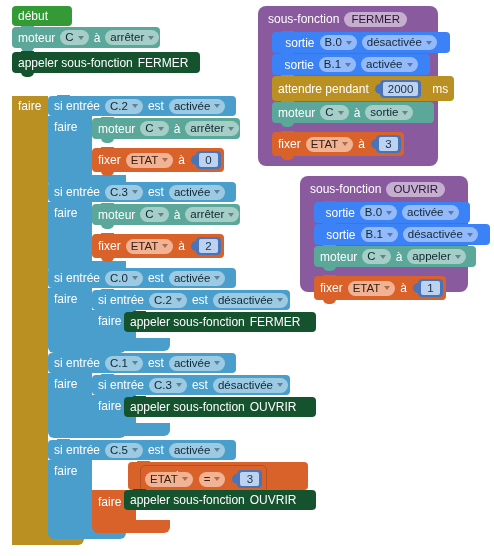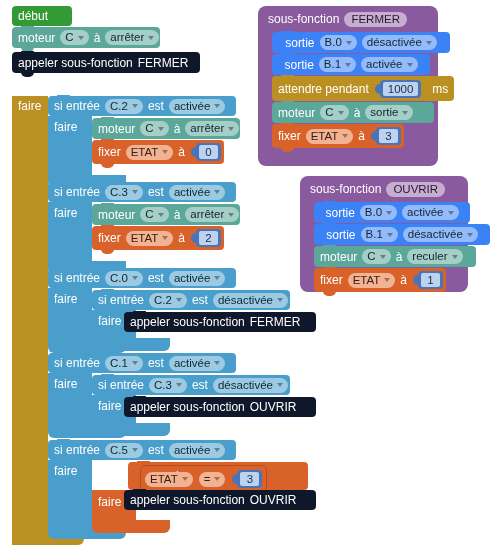--- a/index.html
+++ b/index.html
@@ -27,25 +27,25 @@
     background:inherit;border-radius:0 0 6px 6px;
   }
   .bar.tab::after{
     content:"";position:absolute;left:9px;bottom:-4px;width:13px;height:5px;
     background:inherit;border-radius:0 0 6px 6px;
   }
   
   .c-start{background:#339a35;}
   .c-motor{background:#5ba79a;}
   .c-out{background:#3b82f6;justify-content:center;}
-  .c-call{background:#0f172a;}
+  .c-call{background:#14532d;}
   .c-loop{background:#bb9023;}
   .c-wait{background:#bb9023;}
   .c-if{background:#4a9ecb;}
-  .c-set{background:#d9622b;}
+  .c-set{background:#d9622b;margin-top:8px;}
   .c-cmp{background:#d9622b;}
 
   
   .cwrap{position:absolute;box-sizing:border-box;}
   .cwrap .top,.cwrap .left,.cwrap .bottom{position:absolute;box-sizing:border-box;}
   .cwrap .top{left:0;top:0;border-radius:4px 4px 0 0;}
   .cwrap .left{left:0;padding-left:32px;}
   .cwrap .bottom{left:0;border-radius:0 0 6px 6px;}
 
   
@@ -353,21 +353,21 @@
         <i class="arw"></i>
       </span>
     <span class="fld">
         <span>activée</span>
         <i class="arw"></i>
       </span>
   </div>
   <div class="bar c-wait notch tab" style="left:272px;top:76px;width:182px;height:25px;">
     <span class="lbl">attendre pendant</span>
     <span class="num">
-        <span class="v">1000</span>
+        <span class="v">2000</span>
       </span>
     <span class="lbl" style="margin-left:6px;">ms</span>
   </div>
   <div class="bar c-motor notch tab" style="left:272px;top:102px;width:162px;height:21px;">
     <span class="lbl">moteur</span>
     <span class="fld">
         <span>C</span>
         <i class="arw"></i>
       </span>
     <span class="lbl">à</span>
@@ -416,21 +416,21 @@
       </span>
   </div>
   <div class="bar c-motor notch tab" style="left:314px;top:246px;width:162px;height:21px;">
     <span class="lbl">moteur</span>
     <span class="fld">
         <span>C</span>
         <i class="arw"></i>
       </span>
     <span class="lbl">à</span>
     <span class="fld">
-        <span>reculer</span>
+        <span>appeler</span>
         <i class="arw"></i>
       </span>
   </div>
   <div class="bar c-set notch tab" style="left:314px;top:268px;width:132px;height:24px;">
     <span class="lbl">fixer</span>
     <span class="fld pale">
         <span>ETAT</span>
         <i class="arw"></i>
       </span>
     <span class="lbl">à</span>

